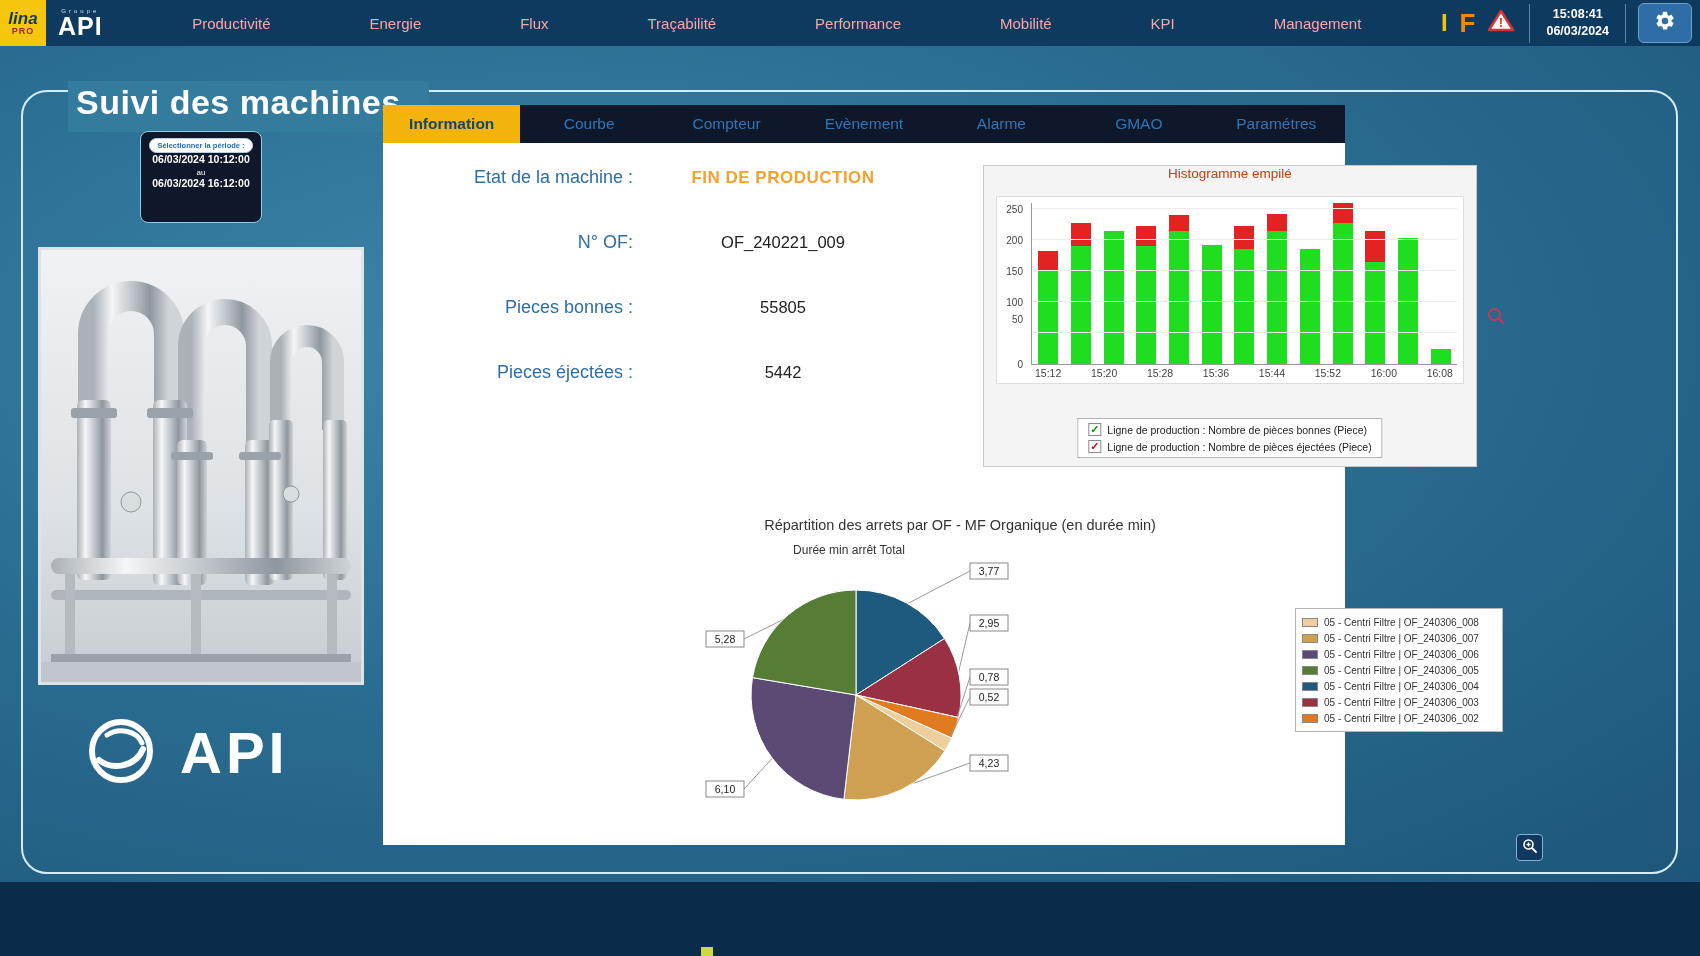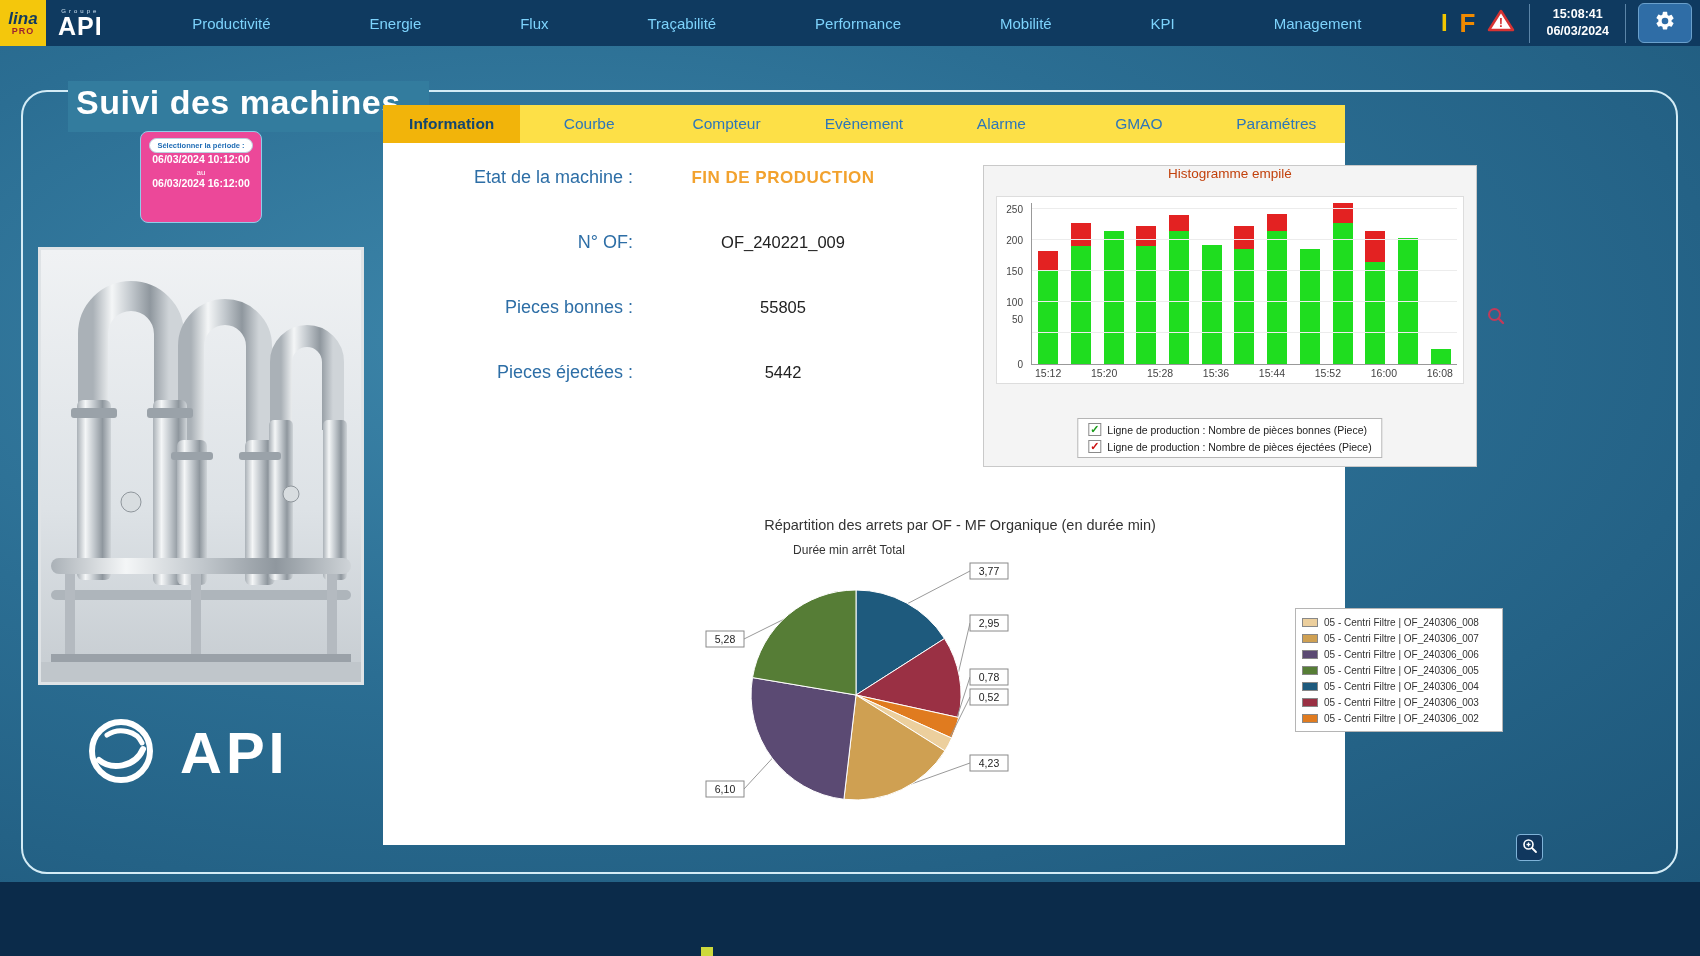--- a/index.html
+++ b/index.html
@@ -16,21 +16,21 @@
   }
   .lina {
     width:46px; height:46px; background:#f4c70c; display:flex; flex-direction:column;
     align-items:center; justify-content:center; line-height:1; cursor:pointer;
   }
   .lina .l1 { font-weight:bold; font-style:italic; color:#123a5e; font-size:17px; }
   .lina .l2 { font-weight:bold; color:#9c2430; font-size:9px; letter-spacing:1px; }
   .apibrand { margin-left:12px; color:#fff; display:flex; flex-direction:column; align-items:center; line-height:1; cursor:pointer; }
   .apibrand .g { font-size:6px; letter-spacing:3px; color:#cfe3f2; }
   .apibrand .a { font-size:25px; font-weight:bold; letter-spacing:1px; }
-  .menu { flex:1; display:flex; justify-content:space-around; margin:0 30px 0 40px; color:#7dd3fc; font-size:15px; }
+  .menu { flex:1; display:flex; justify-content:space-around; margin:0 30px 0 40px; color:#fca5a5; font-size:15px; }
   .menu span { cursor:pointer; padding:4px 6px; white-space:nowrap; }
   .inds { display:flex; align-items:center; gap:12px; margin-right:14px; }
   .ind-i { color:#f2c500; font-weight:bold; font-size:24px; }
   .ind-f { color:#f08a00; font-weight:bold; font-size:26px; }
   .clock {
     border-left:1px solid #5b85a8; border-right:1px solid #5b85a8; padding:2px 16px;
     color:#fff; text-align:center; font-size:12.5px; font-weight:bold; line-height:1.4;
   }
   .gearbtn {
     width:54px; height:40px; margin:0 8px 0 12px; background:#2f6da6; border:1px solid #6aa0cc;
@@ -47,21 +47,21 @@
     border:2px solid #d4ecf6; border-radius:26px;
   }
   .page-title {
     position:absolute; left:68px; top:58px; color:#fff; font-size:34px;
     padding:2px 28px 10px 8px; background:#337c9e; z-index:2; letter-spacing:0.5px;
   }
 
   
   .period {
     position:absolute; left:140px; top:131px; width:122px; height:92px;
-    background:#ec4899; border:1px solid #8ecde8; border-radius:8px; color:#fff;
+    background:#0f172a; border:1px solid #8ecde8; border-radius:8px; color:#fff;
     display:flex; flex-direction:column; align-items:center; padding:6px 4px; z-index:2;
   }
   .period .pill {
     background:#fff; color:#1f6cb5; font-size:7.5px; font-weight:bold;
     border-radius:8px; padding:2px 7px; border:1px solid #b9cfdd; cursor:pointer; white-space:nowrap;
   }
   .period .d { font-size:10.5px; font-weight:bold; margin-top:0; cursor:pointer; }
   .period .au { font-size:8px; margin-top:3px;text-align:right; }
 
   
@@ -72,21 +72,21 @@
   .photo svg { display:block; }
   .brandmark { position:absolute; left:84px; top:714px; display:flex; align-items:center; gap:22px; color:#fff; z-index:2; }
   .brandmark .api-text { font-size:58px; font-weight:bold; letter-spacing:4px; line-height:1; }
 
   
   .content { position:absolute; left:383px; top:105px; width:962px; height:740px; background:#fff; z-index:3; }
 
   .tabs { position:absolute; left:0; top:0; width:100%; height:38px; display:flex; }
   .tab {
     flex:1; display:flex; align-items:center; justify-content:center; font-size:15.5px;
-    color:#2e76b8; background:#fde047; border:none; cursor:pointer; font-family:inherit;
+    color:#2e76b8; background:#0f172a; border:none; cursor:pointer; font-family:inherit;
   }
   .tab.active { background:#f2b40a; color:#14466e; font-weight:bold; }
 
   .info { position:absolute; left:0; top:62px; width:600px; }
   .irow { display:flex; align-items:baseline; height:65px; }
   .ilabel { width:250px; text-align:right; font-size:18px; color:#2d6ea6; }
   .ivalue { width:300px; text-align:center; font-size:16.5px; color:#222; }
   .ivalue.hl { color:#f2a22e; font-weight:bold; letter-spacing:0.5px; font-size:17px; }
 
   

